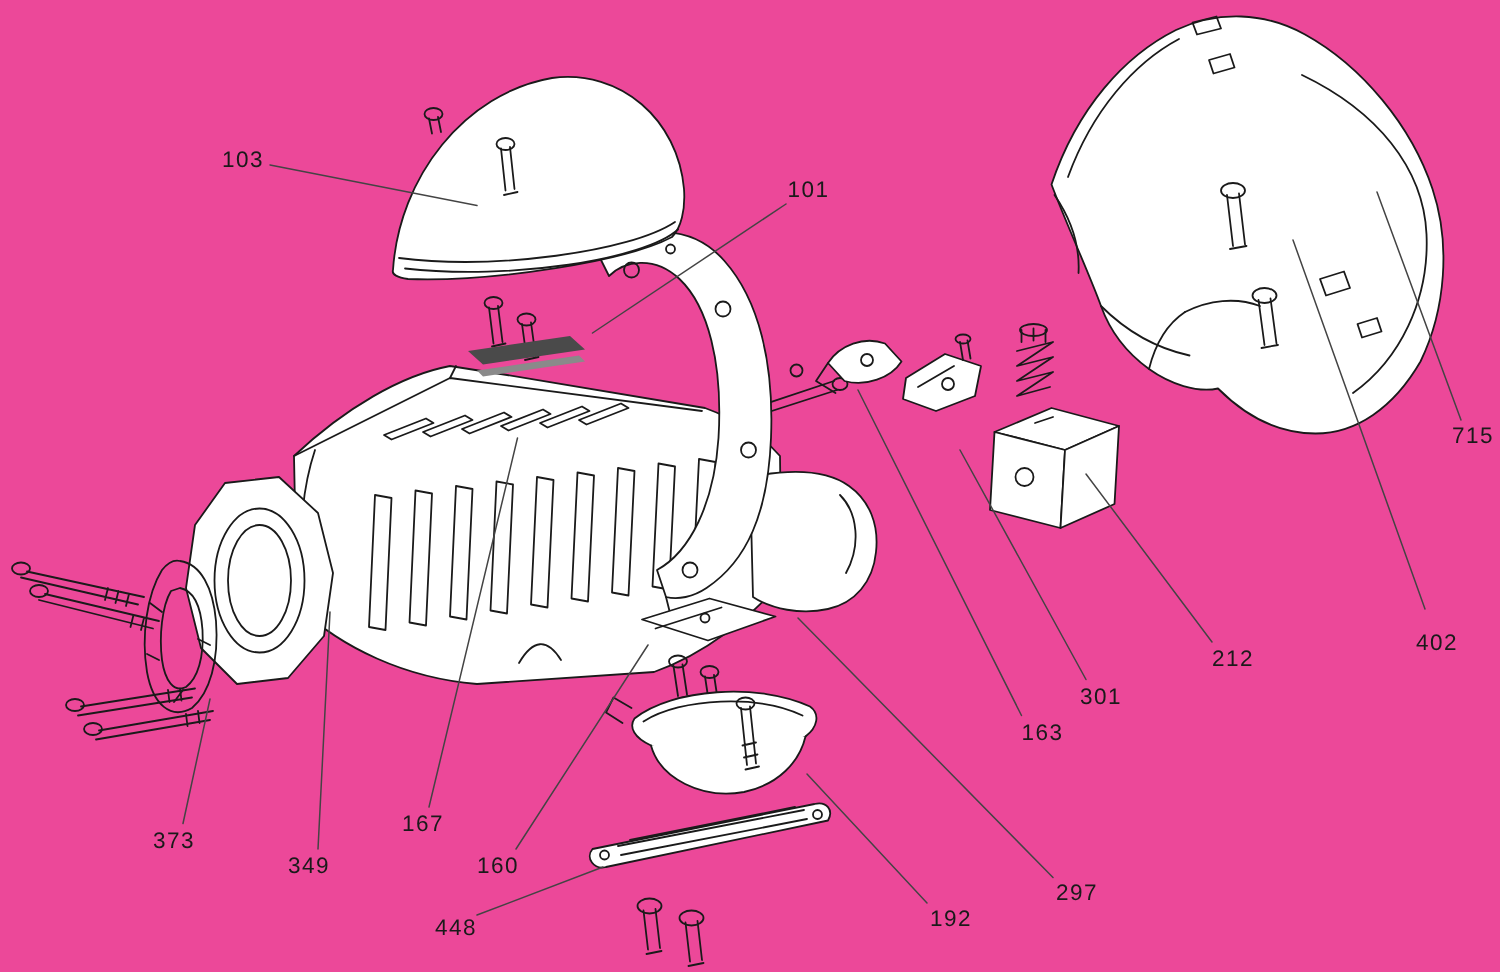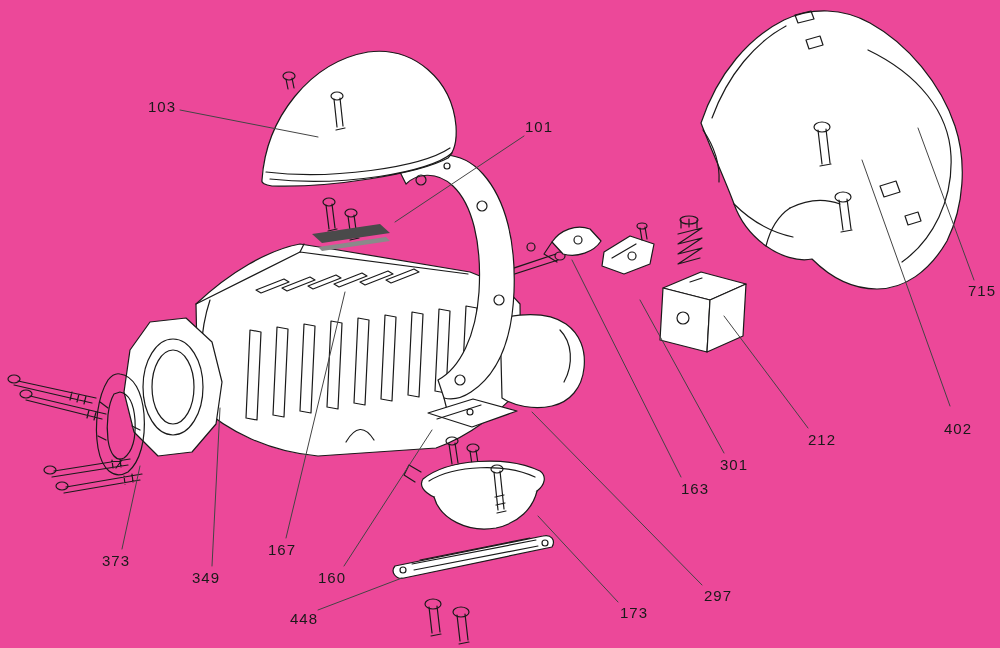--- a/index.html
+++ b/index.html
@@ -209,20 +209,20 @@
 </svg>
 
 <span class="ref-label" style="left:148px;top:98px">103</span>
 <span class="ref-label" style="left:525px;top:118px">101</span>
 <span class="ref-label" style="left:968px;top:282px">715</span>
 <span class="ref-label" style="left:944px;top:420px">402</span>
 <span class="ref-label" style="left:808px;top:431px">212</span>
 <span class="ref-label" style="left:720px;top:456px">301</span>
 <span class="ref-label" style="left:681px;top:480px">163</span>
 <span class="ref-label" style="left:704px;top:587px">297</span>
-<span class="ref-label" style="left:620px;top:604px">173</span>
+<span class="ref-label" style="left:620px;top:604px">192</span>
 <span class="ref-label" style="left:290px;top:610px">448</span>
 <span class="ref-label" style="left:318px;top:569px">160</span>
 <span class="ref-label" style="left:268px;top:541px">167</span>
 <span class="ref-label" style="left:192px;top:569px">349</span>
 <span class="ref-label" style="left:102px;top:552px">373</span>
 
 </div>
 
 </body></html>

